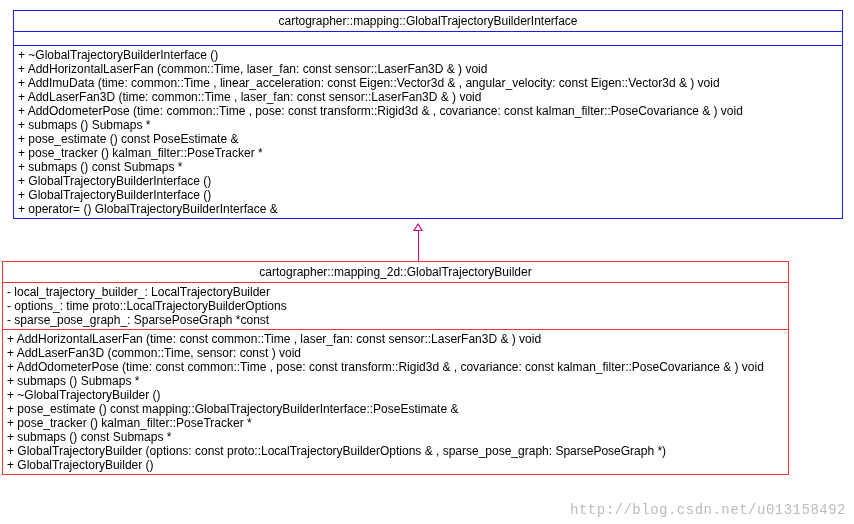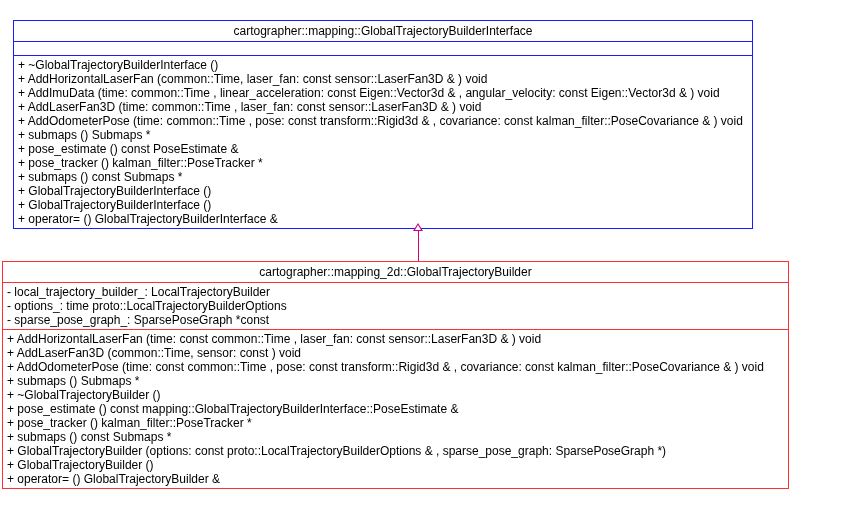--- a/index.html
+++ b/index.html
@@ -82,21 +82,21 @@
     font-size: 14px;
     color: #bbb;
     letter-spacing: 0.5px;
   }
 </style>
 </head>
 <body>
 
 <div class="canvas">
 
-  <div class="uml-box blue" style="left:13px; top:20px; width:740px;">
+  <div class="uml-box blue" style="left:13px; top:10px; width:830px;">
     <div class="compartment title">cartographer::mapping::GlobalTrajectoryBuilderInterface</div>
     <div class="compartment empty-comp"></div>
     <div class="compartment">
       <div class="member-line">+ ~GlobalTrajectoryBuilderInterface ()</div>
       <div class="member-line">+ AddHorizontalLaserFan (common::Time, laser_fan: const sensor::LaserFan3D &amp; ) void</div>
       <div class="member-line">+ AddImuData (time: common::Time , linear_acceleration: const Eigen::Vector3d &amp; , angular_velocity: const Eigen::Vector3d &amp; ) void</div>
       <div class="member-line">+ AddLaserFan3D (time: common::Time , laser_fan: const sensor::LaserFan3D &amp; ) void</div>
       <div class="member-line">+ AddOdometerPose (time: common::Time , pose: const transform::Rigid3d &amp; , covariance: const kalman_filter::PoseCovariance &amp; ) void</div>
       <div class="member-line">+ submaps () Submaps *</div>
       <div class="member-line">+ pose_estimate () const PoseEstimate &amp;</div>
@@ -121,17 +121,17 @@
       <div class="member-line">+ AddHorizontalLaserFan (time: const common::Time , laser_fan: const sensor::LaserFan3D &amp; ) void</div>
       <div class="member-line">+ AddLaserFan3D (common::Time, sensor: const ) void</div>
       <div class="member-line">+ AddOdometerPose (time: const common::Time , pose: const transform::Rigid3d &amp; , covariance: const kalman_filter::PoseCovariance &amp; ) void</div>
       <div class="member-line">+ submaps () Submaps *</div>
       <div class="member-line">+ ~GlobalTrajectoryBuilder ()</div>
       <div class="member-line">+ pose_estimate () const mapping::GlobalTrajectoryBuilderInterface::PoseEstimate &amp;</div>
       <div class="member-line">+ pose_tracker () kalman_filter::PoseTracker *</div>
       <div class="member-line">+ submaps () const Submaps *</div>
       <div class="member-line">+ GlobalTrajectoryBuilder (options: const proto::LocalTrajectoryBuilderOptions &amp; , sparse_pose_graph: SparsePoseGraph *)</div>
       <div class="member-line">+ GlobalTrajectoryBuilder ()</div>
-      <div class="member-line">+ operator= () GlobalTrajectoryBuilder &amp;</div>
     </div>
   </div>
 
+  <div class="watermark">http://blog.csdn.net/u013158492</div>
 </div>
 
 </body></html>

